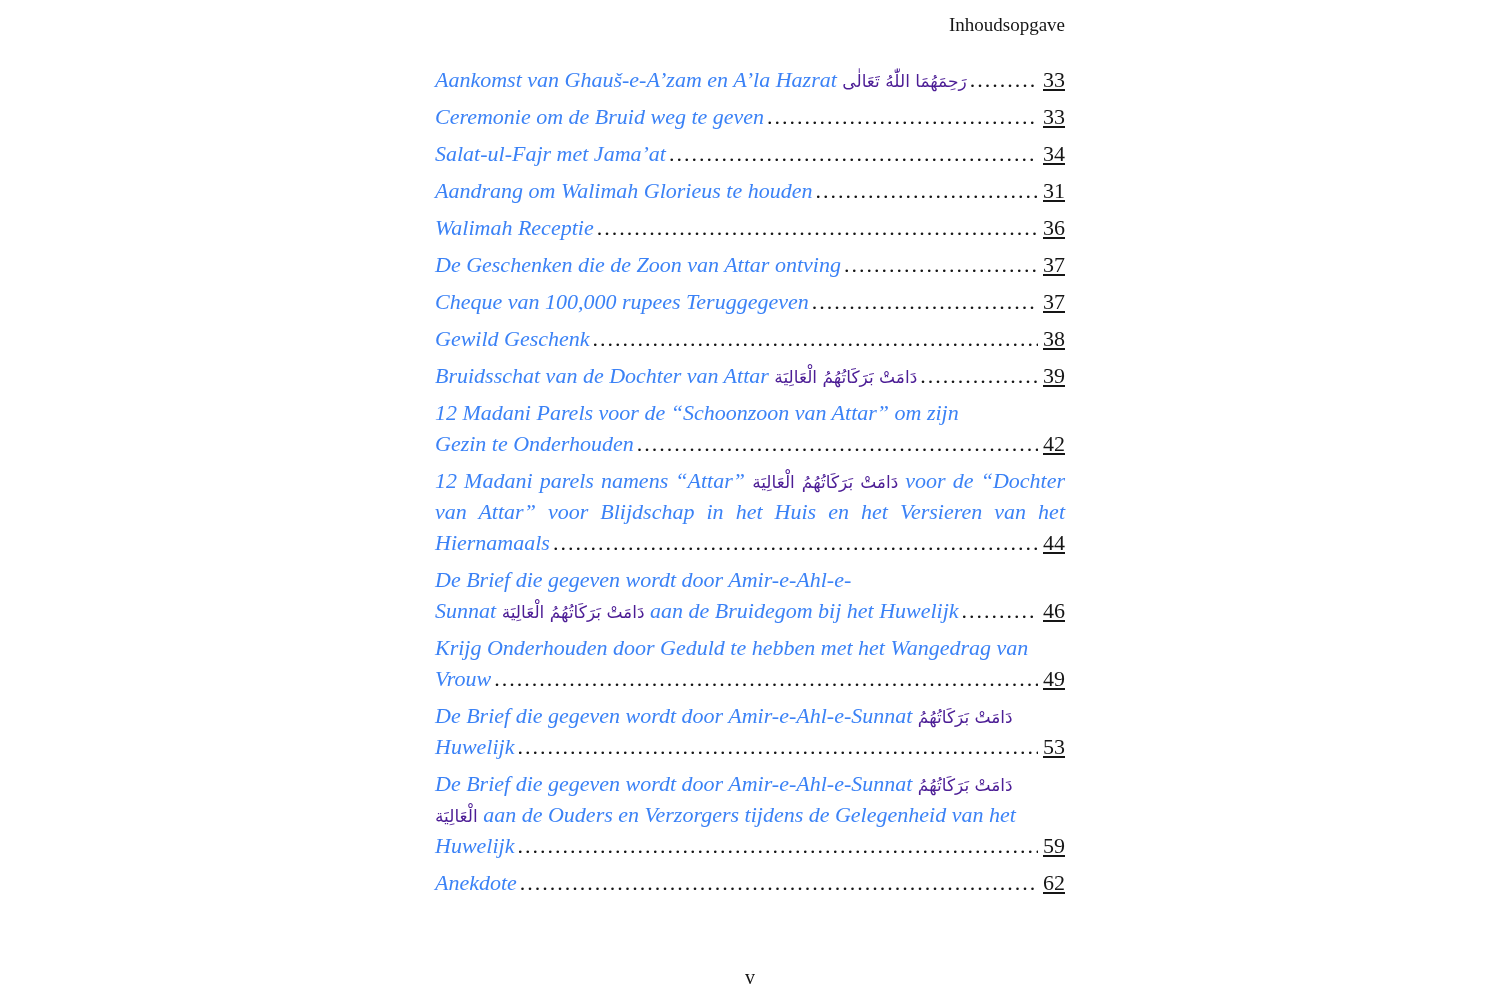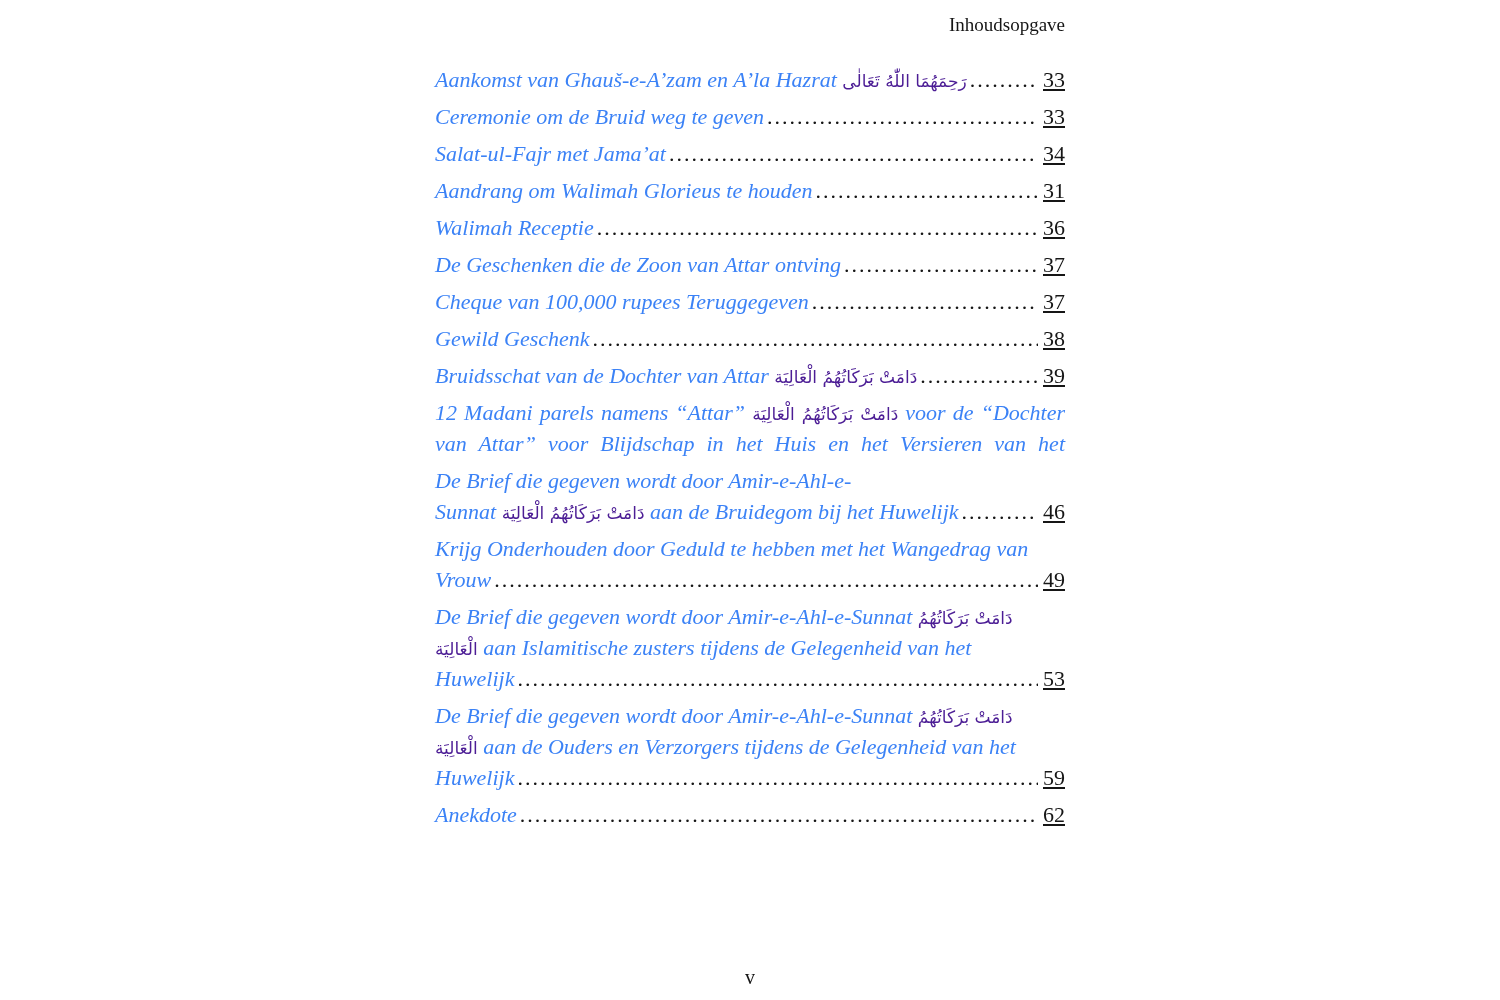--- a/index.html
+++ b/index.html
@@ -145,42 +145,54 @@
         </div>
       </div>
       <div class="entry">
         <div class="line last">
           <span class="txt"><span class="latin">Bruidsschat van de Dochter van Attar </span><span class="arabic">دَامَتْ بَرَكَاتُهُمُ الْعَالِيَة</span></span>
           <span class="dots"></span>
           <span class="pagenum">39</span>
         </div>
       </div>
       <div class="entry">
+        <div class="line"><span class="txt"><span class="latin">12 Madani Parels voor de “Schoonzoon van Attar” om zijn</span></span></div>
+        <div class="line last">
+          <span class="txt"><span class="latin">Gezin te Onderhouden</span></span>
+          <span class="dots"></span>
+          <span class="pagenum">42</span>
+        </div>
+      </div>
+      <div class="entry">
         <div class="line justify"><span class="txt"><span class="latin">12 Madani parels namens “Attar” </span><span class="arabic">دَامَتْ بَرَكَاتُهُمُ الْعَالِيَة</span><span class="latin"> voor de “Dochter</span></span></div>
         <div class="line justify"><span class="txt"><span class="latin">van Attar” voor Blijdschap in het Huis en het Versieren van het</span></span></div>
+        <div class="line last">
+          <span class="txt"><span class="latin">Hiernamaals</span></span>
+          <span class="dots"></span>
+          <span class="pagenum">44</span>
+        </div>
       </div>
       <div class="entry">
         <div class="line"><span class="txt"><span class="latin">De Brief die gegeven wordt door Amir-e-Ahl-e-</span></span></div>
         <div class="line last">
           <span class="txt"><span class="latin">Sunnat </span><span class="arabic">دَامَتْ بَرَكَاتُهُمُ الْعَالِيَة</span><span class="latin"> aan de Bruidegom bij het Huwelijk</span></span>
           <span class="dots"></span>
           <span class="pagenum">46</span>
         </div>
       </div>
       <div class="entry">
         <div class="line"><span class="txt"><span class="latin">Krijg Onderhouden door Geduld te hebben met het Wangedrag van</span></span></div>
         <div class="line last">
           <span class="txt"><span class="latin">Vrouw</span></span>
           <span class="dots"></span>
           <span class="pagenum">49</span>
         </div>
       </div>
       <div class="entry">
         <div class="line"><span class="txt"><span class="latin">De Brief die gegeven wordt door Amir-e-Ahl-e-Sunnat </span><span class="arabic">دَامَتْ بَرَكَاتُهُمُ</span></span></div>
-        <div class="line"><span class="txt"><span class="arabic">الْعَالِيَة</span><span class="latin"> aan Islamitische zusters tijdens de Gelegenheid van het</span></span></div>
         <div class="line last">
           <span class="txt"><span class="latin">Huwelijk</span></span>
           <span class="dots"></span>
           <span class="pagenum">53</span>
         </div>
       </div>
       <div class="entry">
         <div class="line"><span class="txt"><span class="latin">De Brief die gegeven wordt door Amir-e-Ahl-e-Sunnat </span><span class="arabic">دَامَتْ بَرَكَاتُهُمُ</span></span></div>
         <div class="line"><span class="txt"><span class="arabic">الْعَالِيَة</span><span class="latin"> aan de Ouders en Verzorgers tijdens de Gelegenheid van het</span></span></div>
         <div class="line last">

